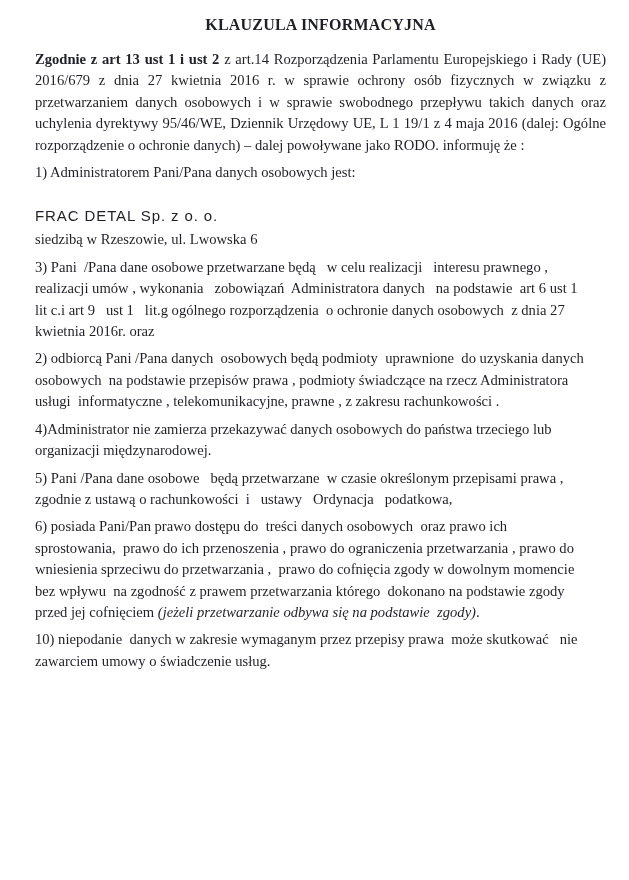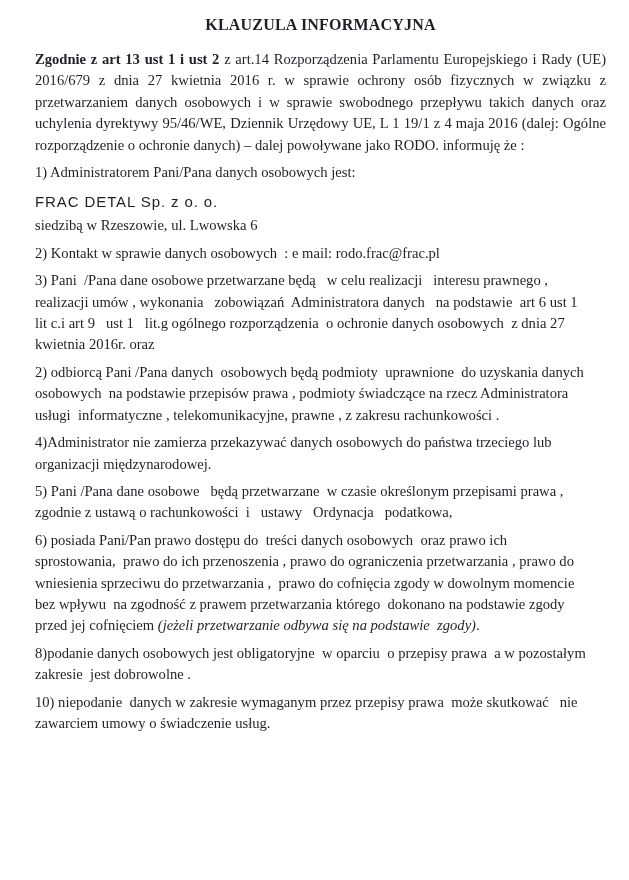--- a/index.html
+++ b/index.html
@@ -37,21 +37,21 @@
     text-align: justify;
   }
   .pre {
     white-space: pre-wrap;
   }
   .lead-bold {
     font-weight: bold;
     margin-top: 8px;
   }
   .tight {
-    margin-bottom: 6px;
+    margin-bottom: 20px;
   }
   .company-name {
     font-family: "Liberation Sans", sans-serif;
     font-size: 15px;
     letter-spacing: 0.9px;
     line-height: 25px;
     margin: 0 0 1px 0;
     font-weight: 400;
   }
   .italic-run {
@@ -67,21 +67,20 @@
   <h1 class="doc-title">KLAUZULA INFORMACYJNA</h1>
 
   <p class="para justify"><span class="lead-bold">Zgodnie z art 13 ust 1 i ust 2 </span><span>z art.14 Rozporządzenia Parlamentu Europejskiego i Rady (UE) 2016/679 z dnia 27 kwietnia 2016 r. w sprawie ochrony osób fizycznych w związku z przetwarzaniem danych osobowych i w sprawie swobodnego przepływu takich danych oraz uchylenia dyrektywy 95/46/WE, Dziennik Urzędowy UE, L 1 19/1 z 4 maja 2016 (dalej: Ogólne rozporządzenie o ochronie danych) – dalej powoływane jako RODO. informuję że :</span></p>
 
   <p class="para pre tight">1) Administratorem Pani/Pana danych osobowych jest:</p>
 
   <div class="company-name">FRAC DETAL Sp. z o. o.</div>
 
   <p class="para">siedzibą w Rzeszowie, ul. Lwowska 6</p>
 
-  <p class="para pre">2) Kontakt w sprawie danych osobowych  : e mail: rodo.frac@frac.pl</p>
 
   <p class="para pre">3) Pani  /Pana dane osobowe przetwarzane będą   w celu realizacji   interesu prawnego ,
 realizacji umów , wykonania   zobowiązań  Administratora danych   na podstawie  art 6 ust 1
 lit c.i art 9   ust 1   lit.g ogólnego rozporządzenia  o ochronie danych osobowych  z dnia 27
 kwietnia 2016r. oraz</p>
 
   <p class="para pre">2) odbiorcą Pani /Pana danych  osobowych będą podmioty  uprawnione  do uzyskania danych
 osobowych  na podstawie przepisów prawa , podmioty świadczące na rzecz Administratora
 usługi  informatyczne , telekomunikacyjne, prawne , z zakresu rachunkowości .</p>
 
@@ -91,20 +90,18 @@
   <p class="para pre">5) Pani /Pana dane osobowe   będą przetwarzane  w czasie określonym przepisami prawa ,
 zgodnie z ustawą o rachunkowości  i   ustawy   Ordynacja   podatkowa,</p>
 
   <p class="para pre"><span>6) posiada Pani/Pan prawo dostępu do  treści danych osobowych  oraz prawo ich
 sprostowania,  prawo do ich przenoszenia , prawo do ograniczenia przetwarzania , prawo do
 wniesienia sprzeciwu do przetwarzania ,  prawo do cofnięcia zgody w dowolnym momencie
 bez wpływu  na zgodność z prawem przetwarzania którego  dokonano na podstawie zgody
 przed jej cofnięciem </span><span class="italic-run">(jeżeli przetwarzanie odbywa się na podstawie  zgody)</span><span>.</span></p>
 
 
-  <p class="para pre">8)podanie danych osobowych jest obligatoryjne  w oparciu  o przepisy prawa  a w pozostałym
-zakresie  jest dobrowolne .</p>
 
 
   <p class="para pre">10) niepodanie  danych w zakresie wymaganym przez przepisy prawa  może skutkować   nie
 zawarciem umowy o świadczenie usług.</p>
 
 </div>
 
 </body></html>

